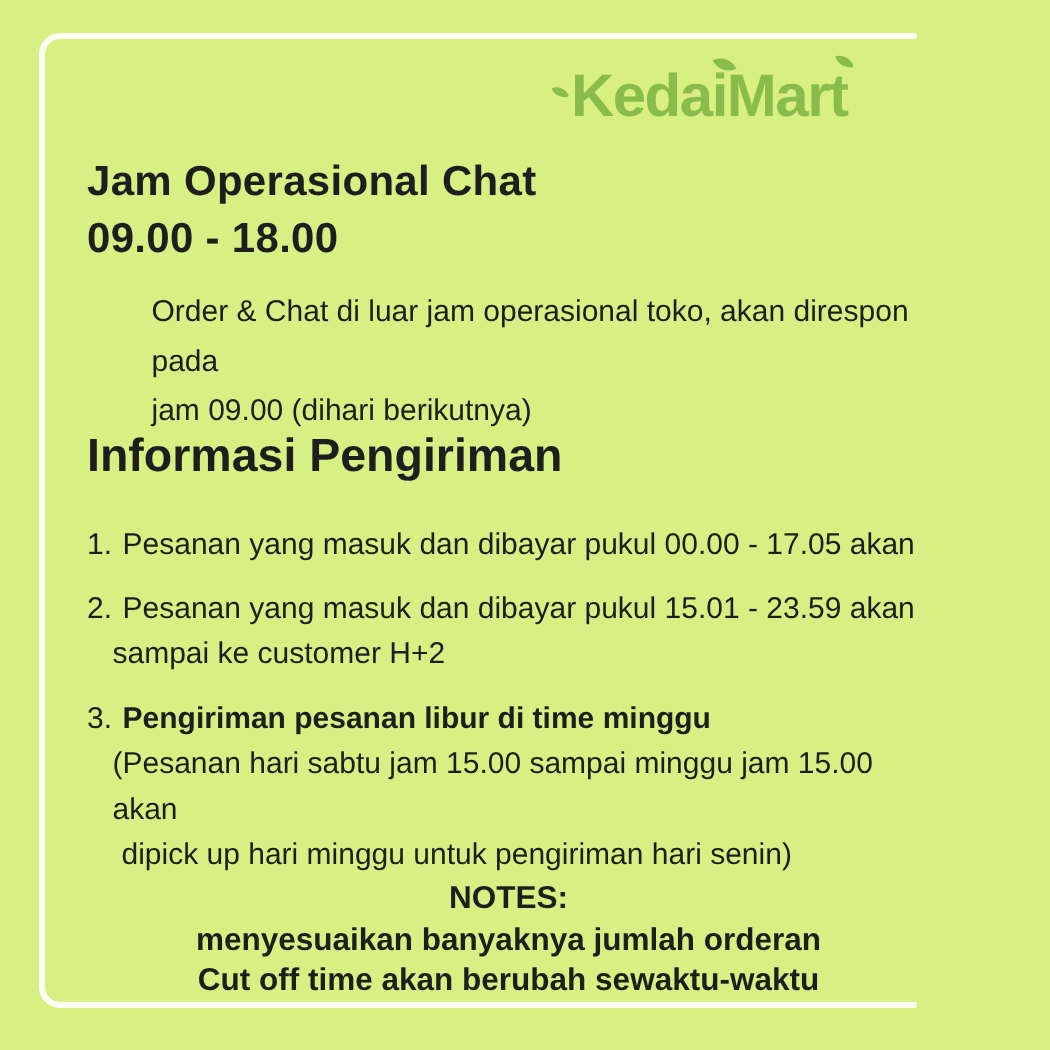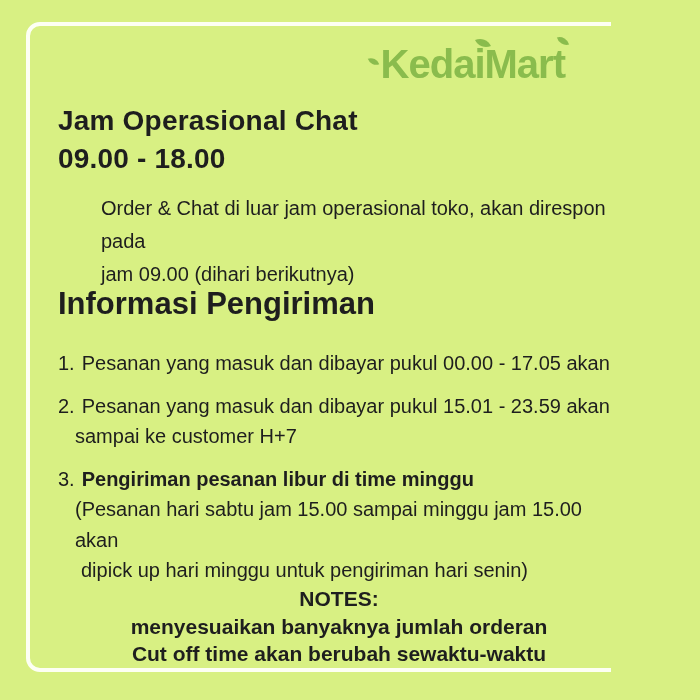--- a/index.html
+++ b/index.html
@@ -83,21 +83,21 @@
     <div class="item">
       <div>
         <span class="num">1.</span><span>Pesanan yang masuk dan dibayar pukul 00.00 - 17.05 akan</span>
       </div>
     </div>
 
     <div class="item">
       <div>
         <span class="num">2.</span><span>Pesanan yang masuk dan dibayar pukul 15.01 - 23.59 akan</span>
       </div>
-      <div class="cont">sampai ke customer H+7</div>
+      <div class="cont">sampai ke customer H+2</div>
     </div>
 
     <div class="item">
       <div>
         <span class="num">3.</span><span class="bold">Pengiriman pesanan libur di time minggu</span>
       </div>
       <div class="cont">(Pesanan hari sabtu jam 15.00 sampai minggu jam 15.00 akan</div>
       <div class="cont2">dipick up hari minggu untuk pengiriman hari senin)</div>
     </div>
 

